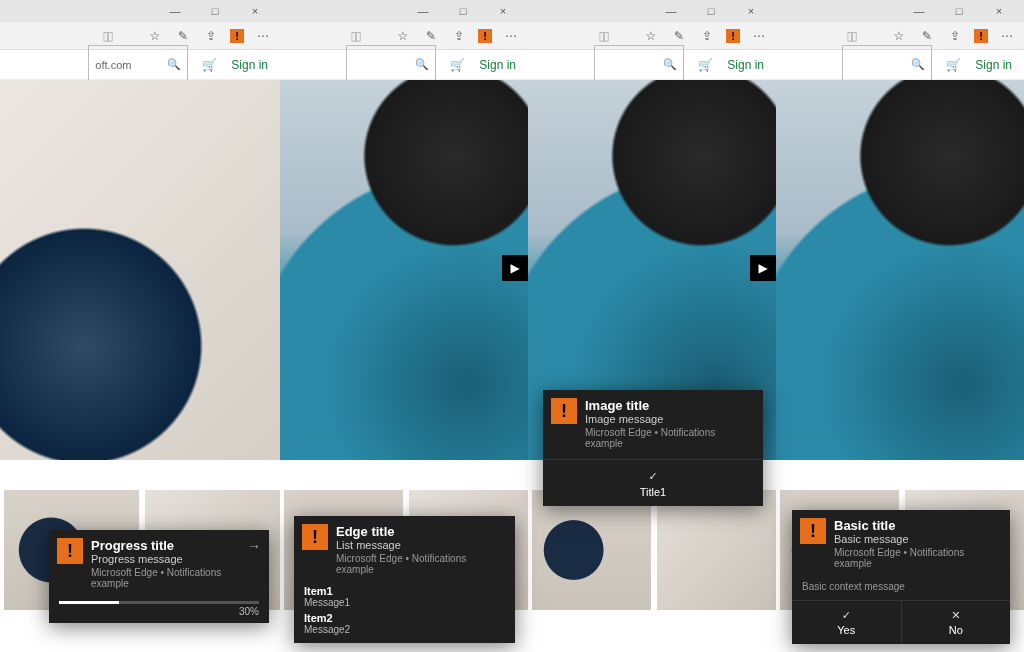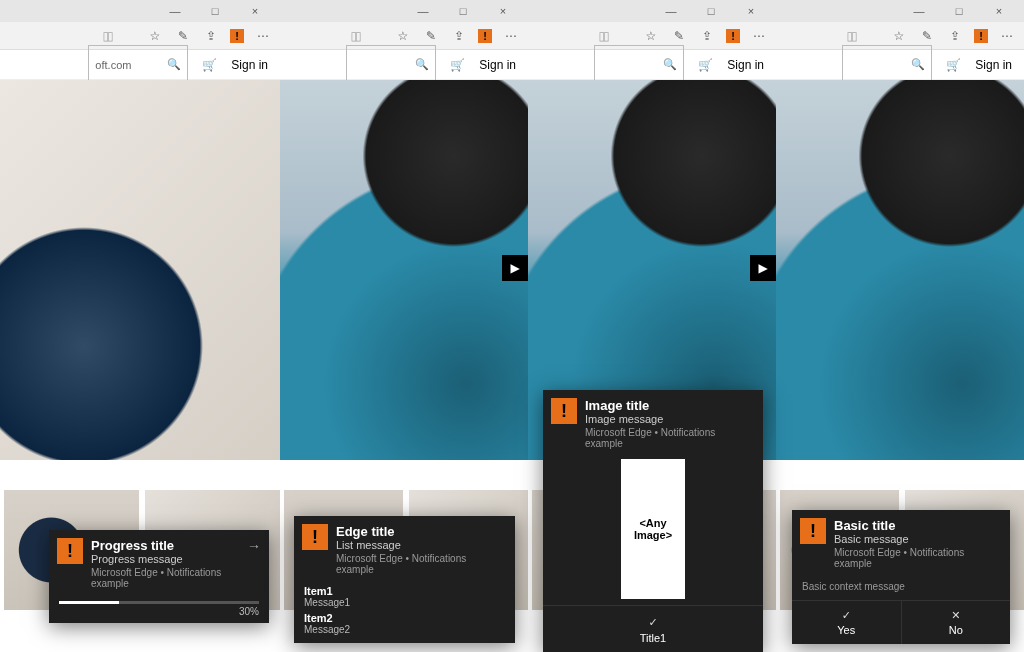--- a/index.html
+++ b/index.html
@@ -84,21 +84,21 @@
     align-items: center;
     border: 1px solid #bbb;
     height: 40px;
     padding: 16px 6px;
     color: #666;
     width: 90px;
   }
   .window.w1 .searchbox { width: 100px; }
   .searchbox .mag { margin-left: auto; font-size: 11px; }
   .searchbox .txt { font-size: 11px; overflow:hidden; white-space:nowrap; }
-  .signin { color:#000000; }
+  .signin { color:#15803d; }
 
   
   .content {
     position: relative;
     height: 560px;
     background: #fff;
   }
   .thumbs {
     position:absolute;
     left:0; right:0;
@@ -362,23 +362,20 @@
 
 <div class="toast image-toast">
   <div class="hdr">
     <div class="appico">!</div>
     <div>
       <div class="ttl">Image title</div>
       <div class="msg">Image message</div>
       <div class="attrib">Microsoft Edge • Notifications example</div>
     </div>
   </div>
-  <div class="img-slot">
-    <div class="img-box">&lt;Any Image&gt;</div>
-  </div>
   <div class="img-btnrow">
     <div class="img-btn">
       <span class="ck">✓</span>
       <span>Title1</span>
     </div>
   </div>
 </div>
 
 <div class="toast basic-toast">
   <div class="hdr">

